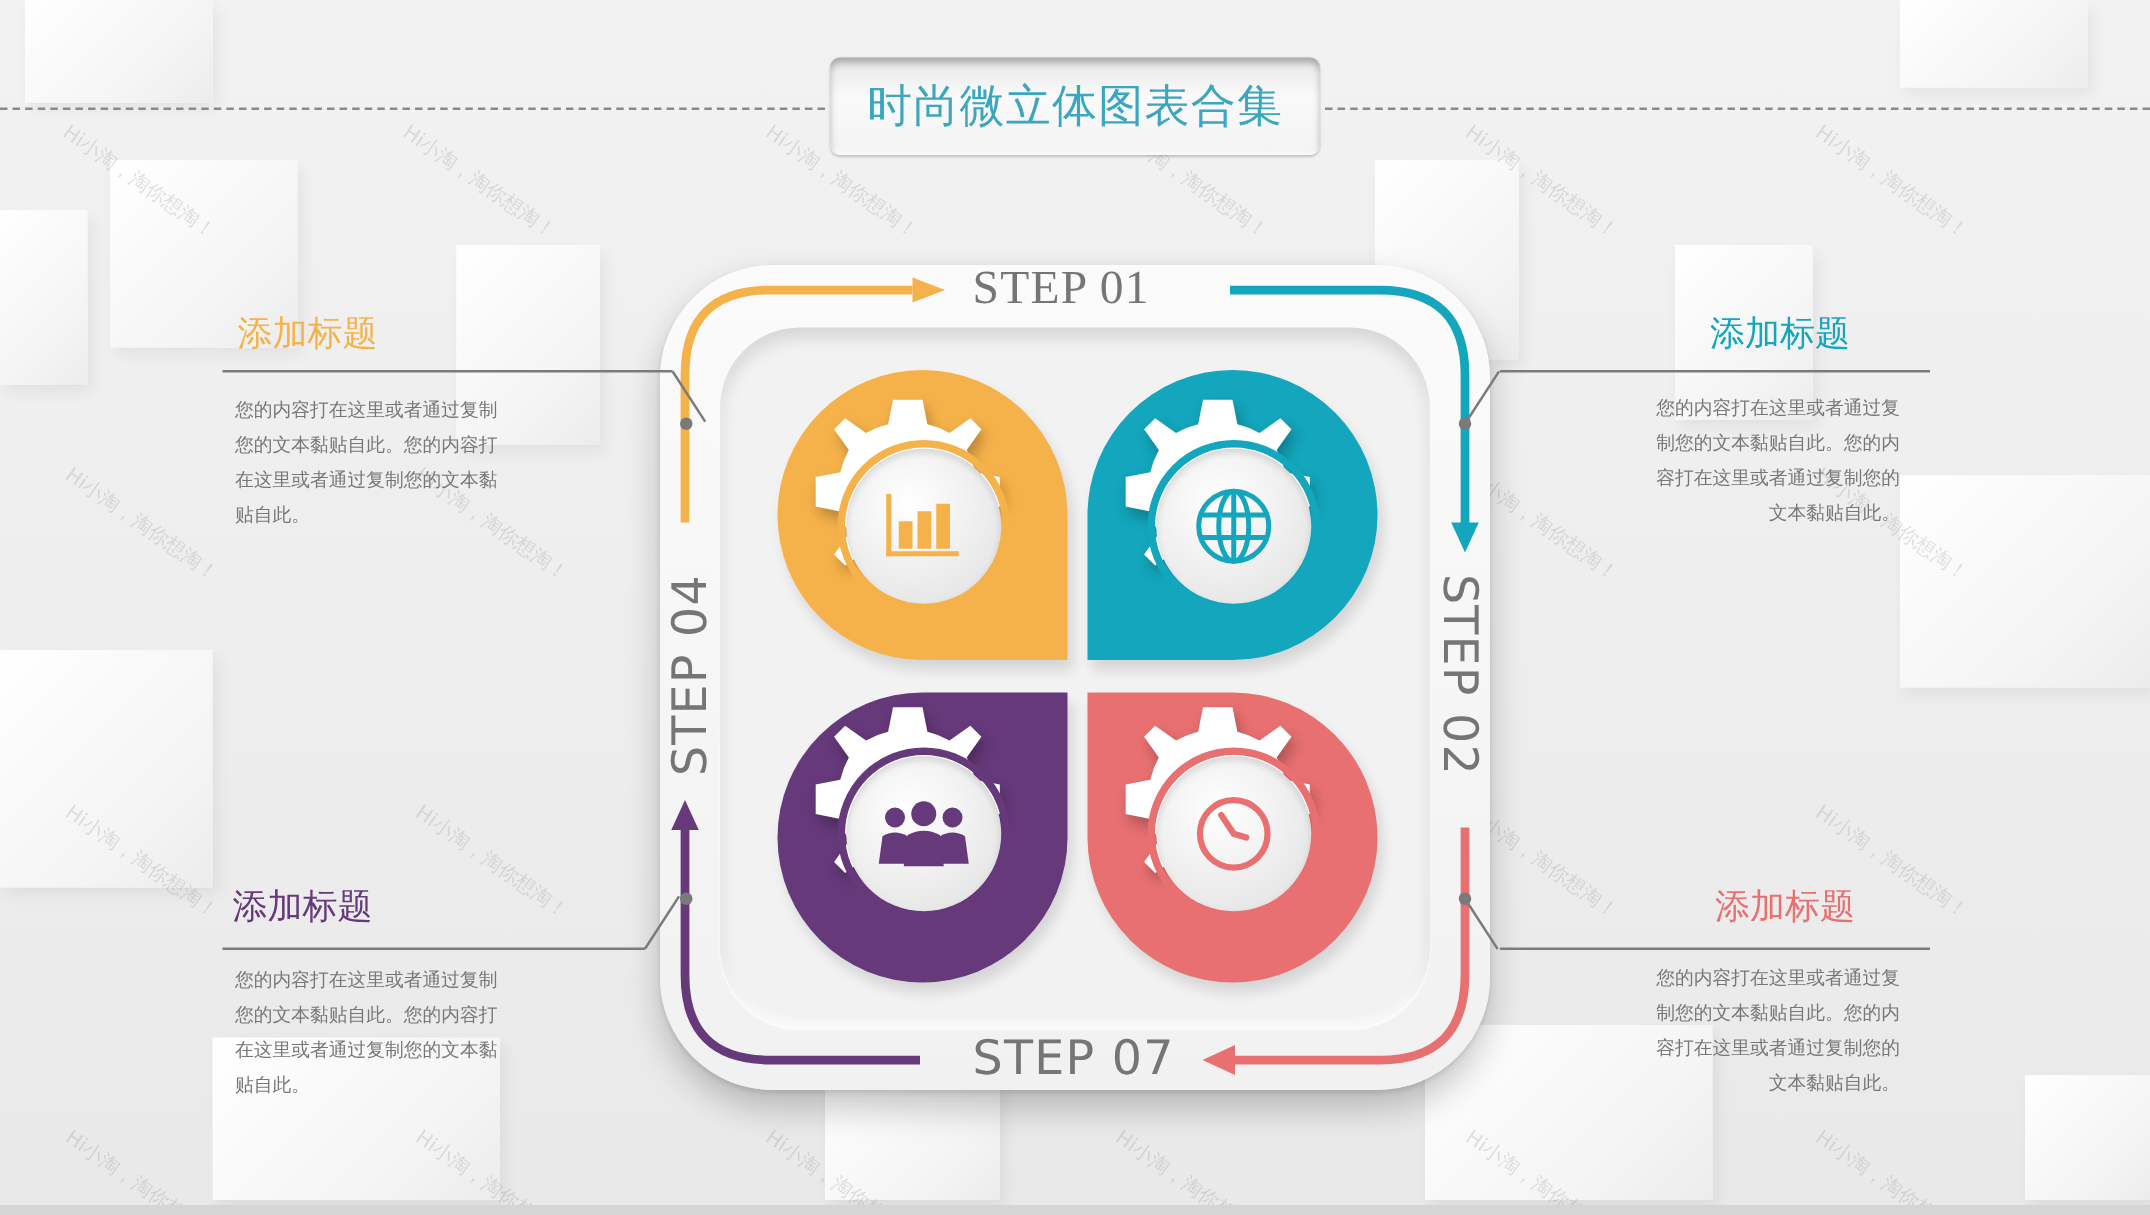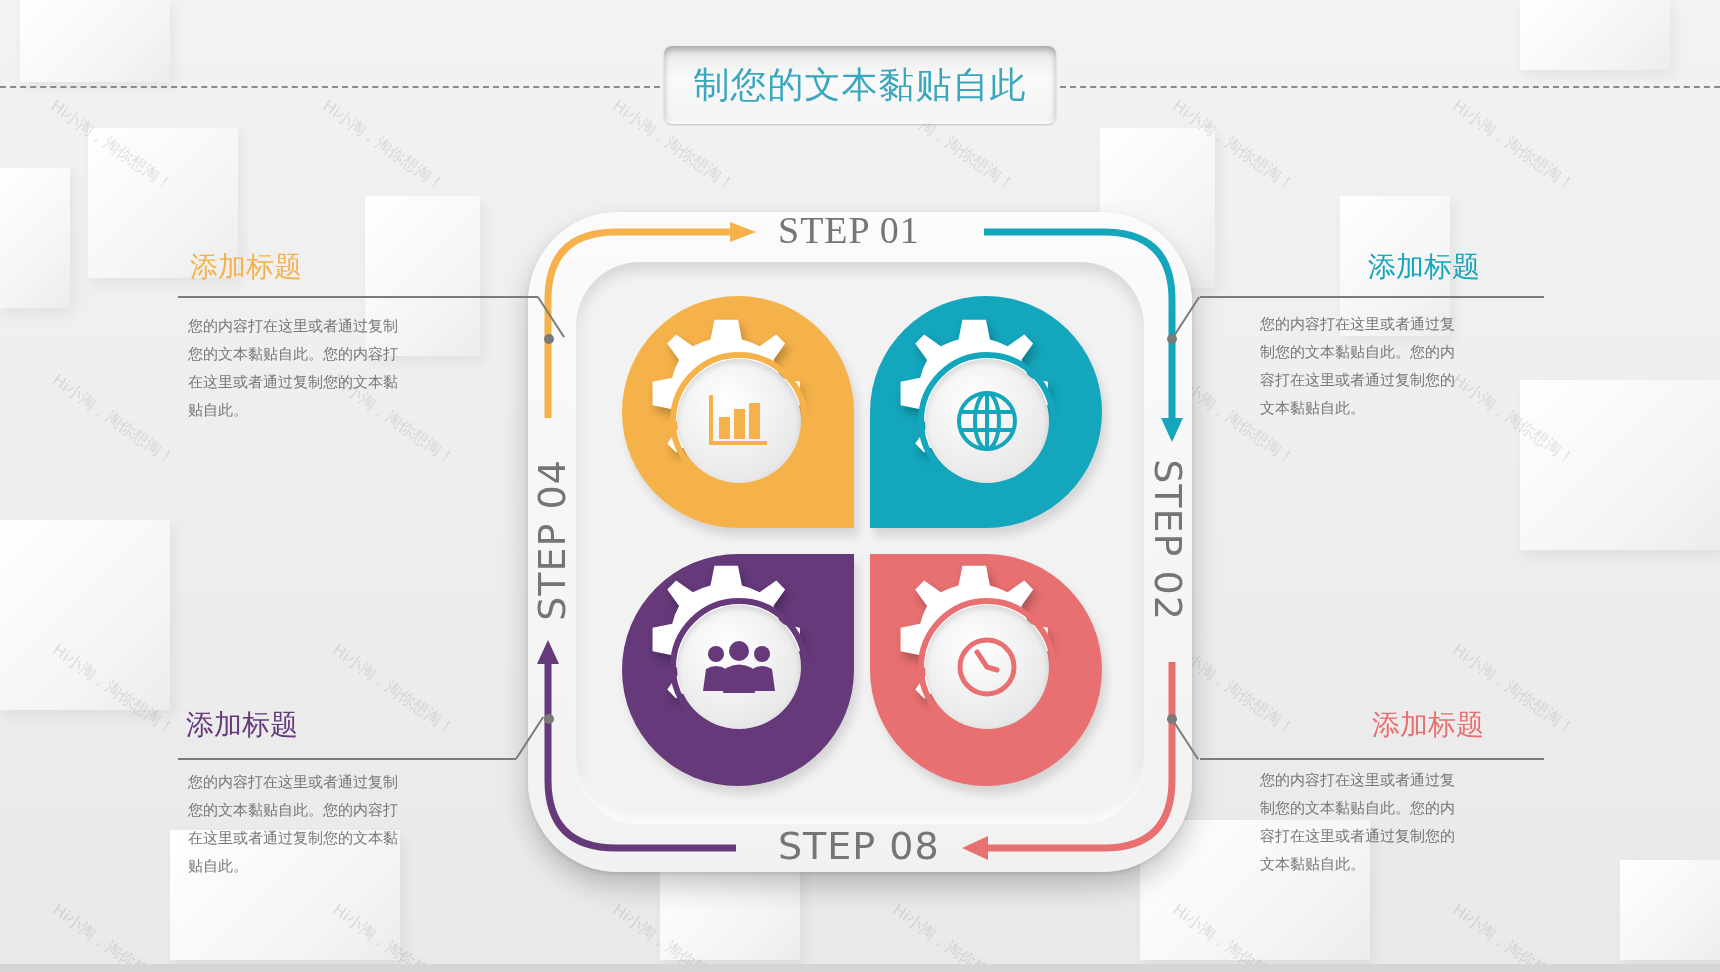--- a/index.html
+++ b/index.html
@@ -32,22 +32,22 @@
   .gear svg{width:100%;height:100%;filter:drop-shadow(3px 6px 5px rgba(0,0,0,0.25));}
   .hub{position:absolute;width:124px;height:124px;border-radius:50%;
     background:radial-gradient(circle at 40% 35%,#ffffff,#e7e7e7 75%);
     box-shadow:inset 0 3px 6px rgba(0,0,0,0.12);display:flex;align-items:center;justify-content:center;}
   .hub-ring{position:absolute;width:138px;height:138px;border-radius:50%;border:6px solid;box-sizing:border-box;}
   .step-label{position:absolute;font-family:"DejaVu Sans",sans-serif;font-size:38px;color:#757575;letter-spacing:1px;}
   .side-title{position:absolute;font-size:28px;}
   .rule{position:absolute;height:2px;background:#7b7b7b;}
   .leader{position:absolute;height:2px;background:#7b7b7b;transform-origin:left center;}
   .dot{position:absolute;width:10px;height:10px;border-radius:50%;background:#7a7a7a;}
-  .desc{position:absolute;font-size:15px;line-height:28px;color:#777;width:260px;font-family:Liberation Mono, monospace;}
-  .desc.right{text-align:left;}
+  .desc{position:absolute;font-size:15px;line-height:28px;color:#777;width:260px;}
+  .desc.right{text-align:right;}
   .bottom-bar{position:absolute;left:0;top:964px;width:1720px;height:8px;background:#d5d5d5;}
   svg.arrows{position:absolute;left:0;top:0;width:1720px;height:972px;pointer-events:none;}
 </style>
 </head>
 <body>
 
 <div class="bg"></div>
 
 <div class="tile" style="left:20px;top:0;width:150px;height:82px;"></div>
 <div class="tile" style="left:88px;top:128px;width:150px;height:150px;"></div>
@@ -80,21 +80,21 @@
 <div class="watermark" style="left:60px;top:900px;">Hi小淘，淘你想淘！</div>
 <div class="watermark" style="left:340px;top:900px;">Hi小淘，淘你想淘！</div>
 <div class="watermark" style="left:620px;top:900px;">Hi小淘，淘你想淘！</div>
 <div class="watermark" style="left:900px;top:900px;">Hi小淘，淘你想淘！</div>
 <div class="watermark" style="left:1180px;top:900px;">Hi小淘，淘你想淘！</div>
 <div class="watermark" style="left:1460px;top:900px;">Hi小淘，淘你想淘！</div>
 
 <div class="dash" style="left:0;width:660px;"></div>
 <div class="dash" style="left:1060px;width:660px;"></div>
 <div class="title-box">
-  <span class="title-text">制您的文本黏贴自此</span>
+  <span class="title-text">时尚微立体图表合集</span>
 </div>
 
 <div class="outer-frame"></div>
 <div class="inner-frame"></div>
 
 <div class="petal petal-tl" style="background:#F6B24A;"></div>
 <div class="petal petal-tr" style="background:#13A6BC;"></div>
 <div class="petal petal-bl" style="background:#65397A;"></div>
 <div class="petal petal-br" style="background:#E87070;"></div>
 
@@ -179,21 +179,21 @@
   <path d="M984,232 L1104,232 Q1172,232 1172,300 L1172,420" fill="none" stroke="#13A6BC" stroke-width="7"></path>
   <polygon points="1161,418 1172,442 1183,418" fill="#13A6BC"></polygon>
   <path d="M1172,662 L1172,780 Q1172,848 1104,848 L988,848" fill="none" stroke="#E87070" stroke-width="7"></path>
   <polygon points="988,836 962,848 988,860" fill="#E87070"></polygon>
   <path d="M736,848 L616,848 Q548,848 548,780 L548,664" fill="none" stroke="#65397A" stroke-width="7"></path>
   <polygon points="537,664 548,640 559,664" fill="#65397A"></polygon>
 </svg>
 
 <div class="step-label" style="left:778px;top:208px;font-family:Liberation Serif, serif;">STEP 01</div>
 <div class="step-label" style="left:1168px;top:540px;transform:translate(-50%,-50%) rotate(90deg);">STEP 02</div>
-<div class="step-label" style="left:778px;top:824px;">STEP 08</div>
+<div class="step-label" style="left:778px;top:824px;">STEP 07</div>
 <div class="step-label" style="left:552px;top:540px;transform:translate(-50%,-50%) rotate(-90deg);">STEP 04</div>
 
 <div class="side-title" style="left:190px;top:248px;color:#F6B24A;">添加标题</div>
 <div class="rule" style="left:178px;top:296px;width:360px;"></div>
 <div class="leader" style="left:538px;top:296px;width:48px;transform:rotate(57deg);"></div>
 <div class="dot" style="left:544px;top:334px;"></div>
 <div class="desc" style="left:188px;top:314px;">
   <div>您的内容打在这里或者通过复制</div>
   <div>您的文本黏贴自此。您的内容打</div>
   <div>在这里或者通过复制您的文本黏</div>

